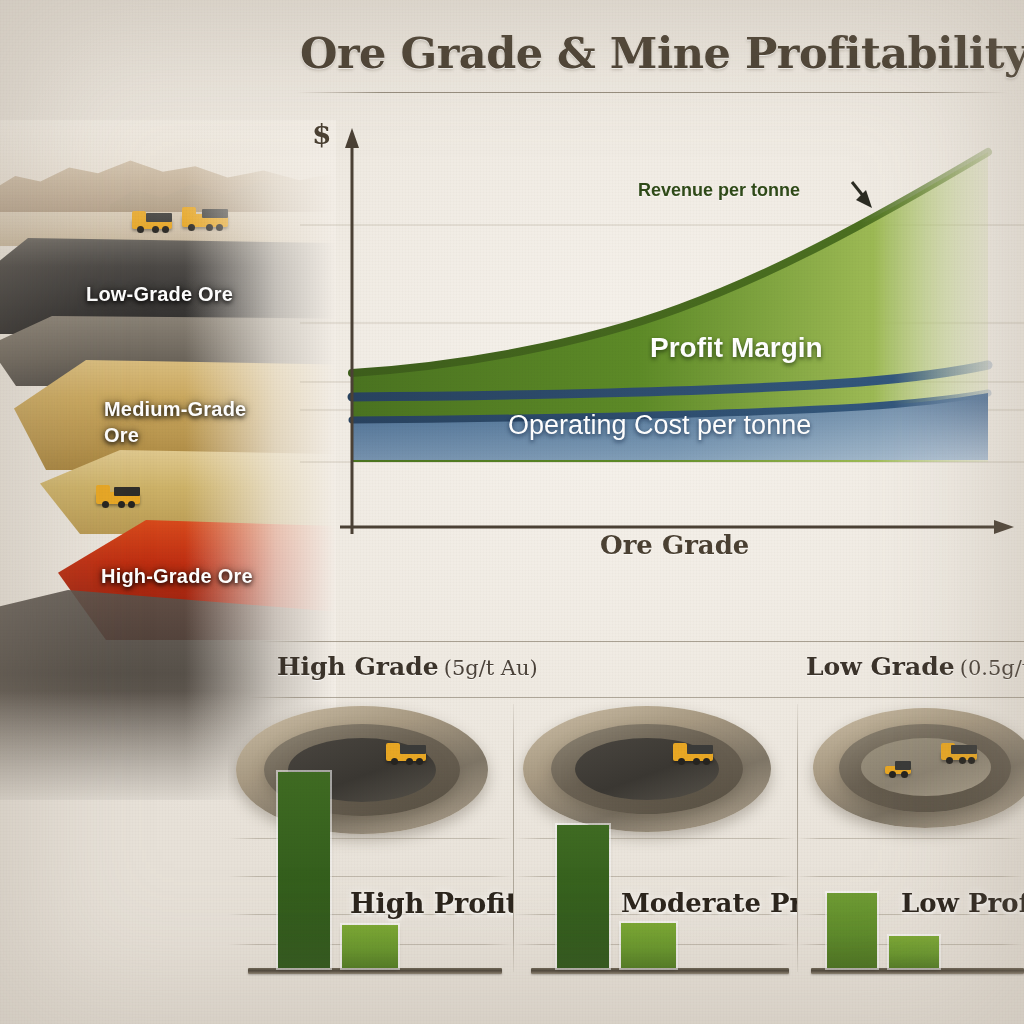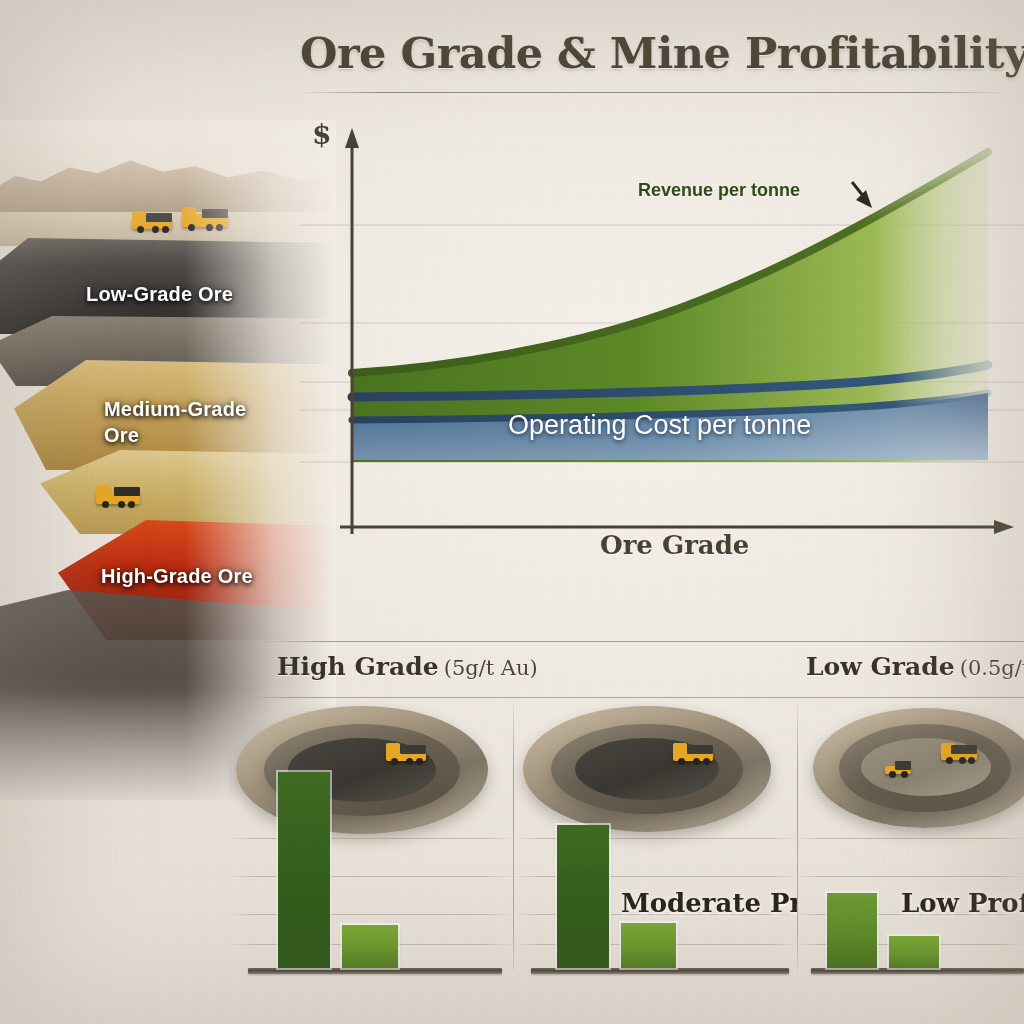--- a/index.html
+++ b/index.html
@@ -326,20 +326,21 @@
       </g>
       <polygon points="52,18 45,38 59,38" fill="#4b4135"></polygon>
       <polygon points="714,417 694,410 694,424" fill="#4b4135"></polygon>
 
       <path d="M 552,72 L 568,92" stroke="#2b2b22" stroke-width="3" fill="none"></path>
       <polygon points="572,98 556,90 566,80" fill="#2b2b22"></polygon>
     </svg>
 
     <div class="axis-dollar">$</div>
     <div class="lbl-revenue">Revenue per tonne</div>
+    <div class="lbl-profit">Profit Margin</div>
     <div class="lbl-opcost">Operating Cost per tonne</div>
     <div class="lbl-oregrade">Ore Grade</div>
   </div>
 
   <div class="rule-top"></div>
   <div class="rule-bottom"></div>
 
   <div class="grade-head" style="left:277px;">
     <span class="nm">High Grade</span>
     <span class="gr">(5g/t Au)</span>
@@ -367,20 +368,21 @@
     </div>
     <div class="gridline" style="left:0;top:138px;width:285px;"></div>
     <div class="gridline" style="left:0;top:176px;width:285px;"></div>
     <div class="gridline" style="left:0;top:214px;width:285px;"></div>
     <div class="gridline" style="left:0;top:244px;width:285px;"></div>
     <div class="baseline" style="left:20px;top:268px;width:254px;"></div>
     <div style="position:absolute;left:50px;top:72px;width:200px;height:196px;">
       <div class="bar dark" style="left:0;width:52px;height:196px;"></div>
       <div class="bar light" style="left:64px;width:56px;height:43px;"></div>
     </div>
+    <div class="profit-label" style="left:122px;top:188px;font-size:27px;">High Profit</div>
   </div>
 
   <div class="panel" style="left:513px;width:284px;">
     <div class="minipit" style="left:10px;top:6px;width:248px;height:130px;">
       <div class="ring outer" style="left:0;top:0;width:248px;height:126px;"></div>
       <div class="ring mid" style="left:28px;top:18px;width:192px;height:90px;"></div>
       <div class="ring inner" style="left:52px;top:32px;width:144px;height:62px;"></div>
       <div class="truck" style="left:150px;top:44px;width:40px;height:11px;">
         <span class="cab"></span>
         <span class="bed"></span>

